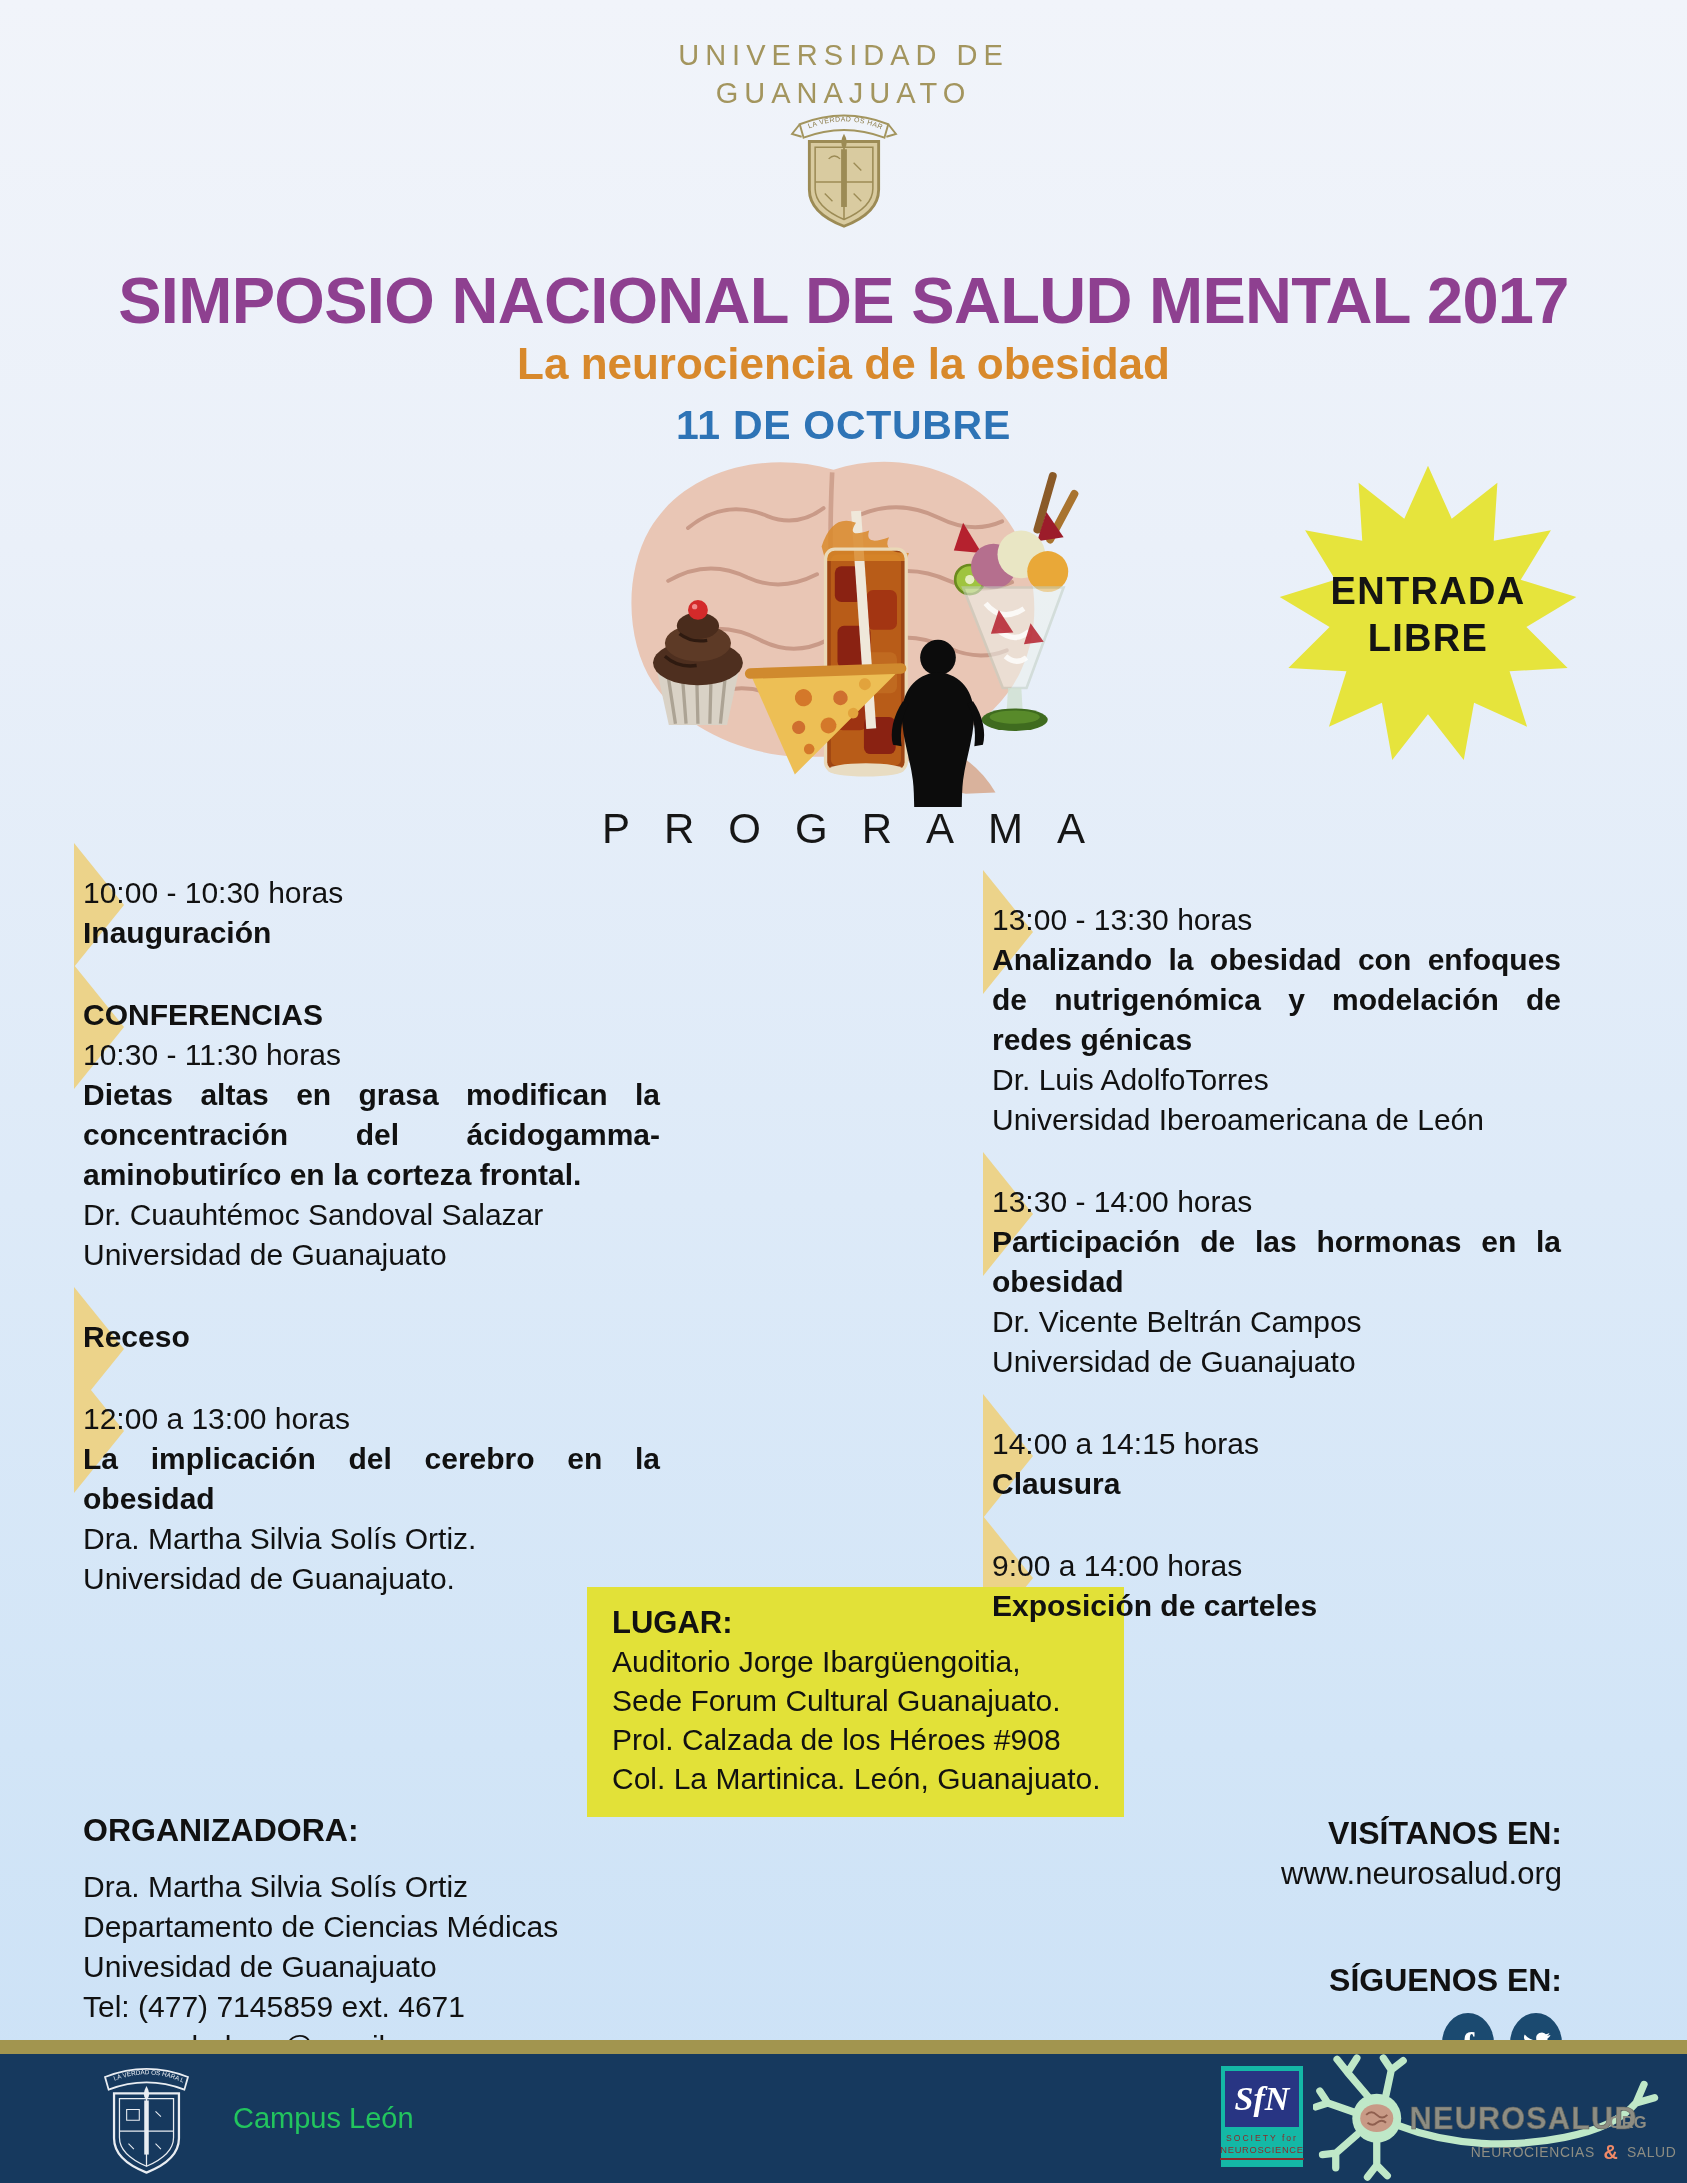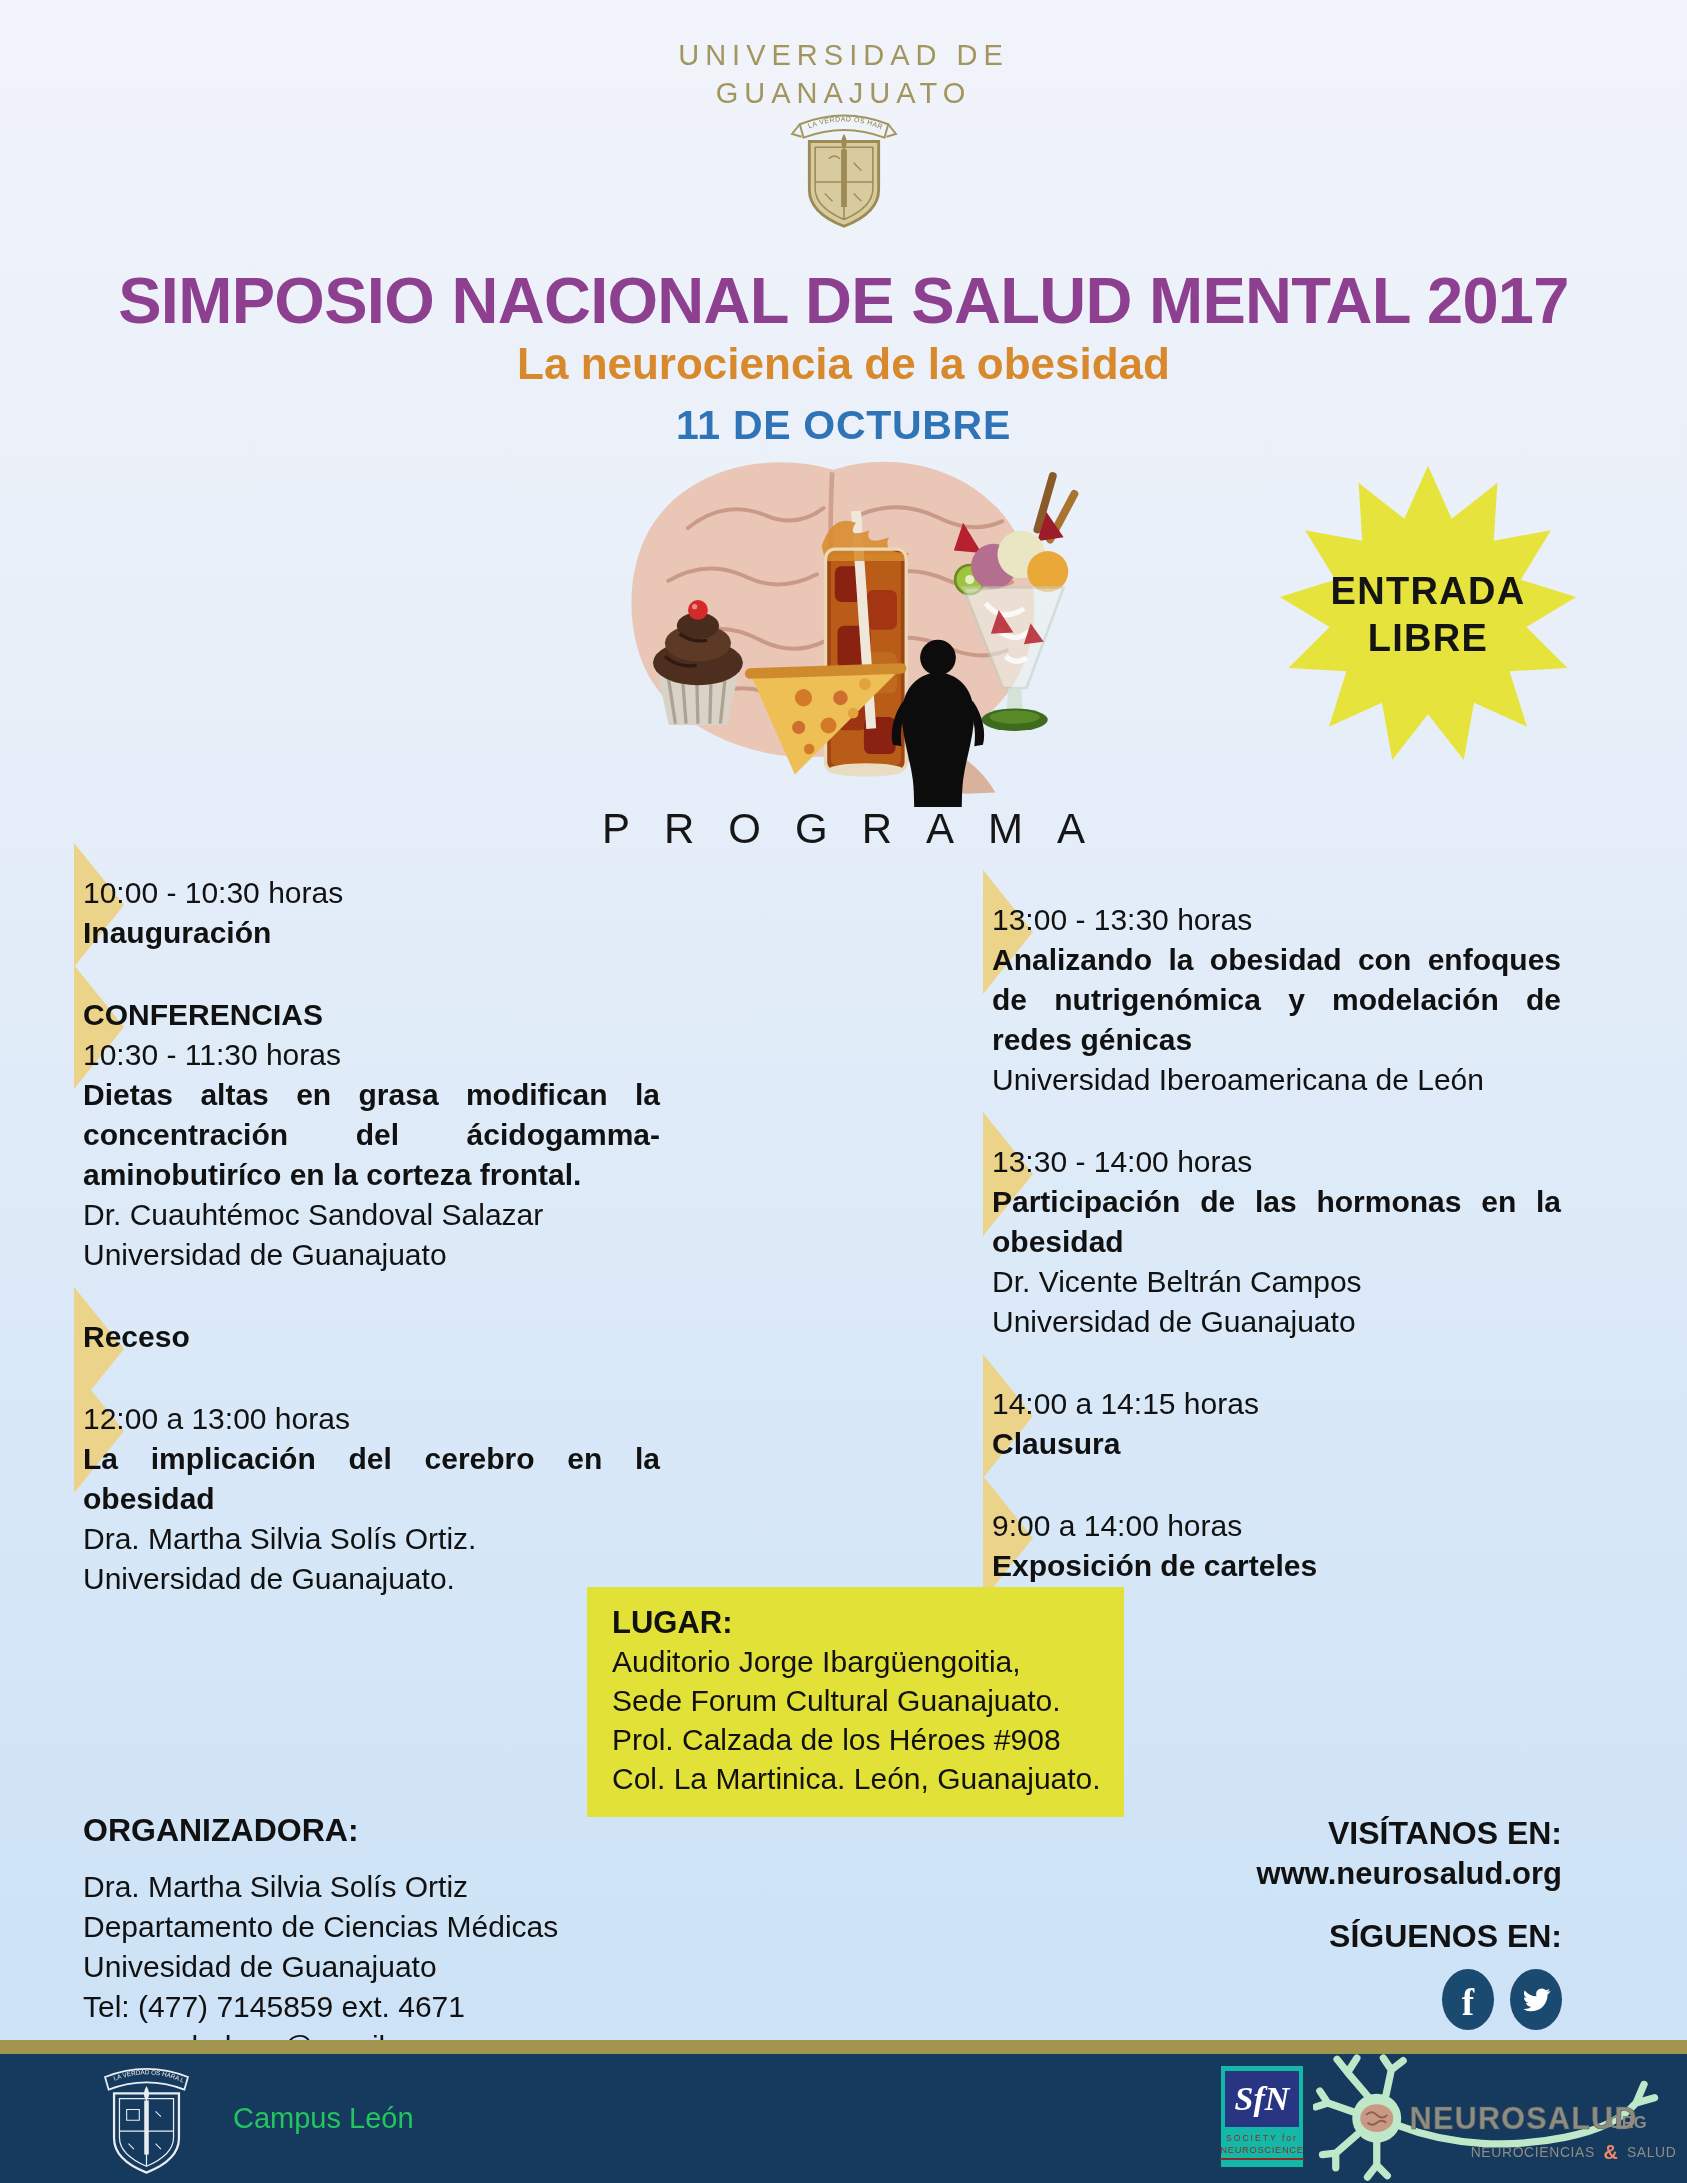--- a/index.html
+++ b/index.html
@@ -42,21 +42,21 @@
   
   .venue{position:absolute; left:587px; top:1587px; width:537px; background:#e2e138;
     padding:16px 22.5px 18.5px 25px; box-sizing:border-box; font-size:30px; line-height:39px;}
   .venue .venue-label{font-weight:800; font-size:31px;}
   
   .organizer{position:absolute; left:83px; top:1810px; width:635px; font-size:30px; line-height:40px;}
   .organizer .org-label{font-weight:800; font-size:32px; margin-bottom:17px;}
   
   .right-info{position:absolute; left:1244px; top:1813px; width:318px; text-align:right;}
   .visit-label,.follow-label{font-weight:800; font-size:32px; line-height:40px;}
-  .visit-url{font-size:31px; line-height:42px; margin-bottom:21px;font-weight:bold;}
+  .visit-url{font-size:31px; line-height:42px; margin-bottom:65px;}
   .socials{display:flex; justify-content:flex-end; gap:16px; margin-top:13.2px;}
   .social{width:52px; height:61px; border-radius:50%; background:#1b4a70;
     display:flex; align-items:center; justify-content:center; color:#fff;}
   .social .fb-f{font-weight:700; font-size:37px; margin-top:6.6px; font-family:"Liberation Serif",serif;}
   
   .gold-bar{position:absolute; left:0; top:2040px; width:100%; height:14.6px; background:#a2954f;}
   .footer{position:absolute; left:0; top:2054px; width:100%; height:129px; background:#16395e;}
   .crest-foot{position:absolute; left:91px; top:5.3px; width:111px; height:119px;}
   .campus{position:absolute; left:233px; top:48px; color:#22c55e; font-size:29px;}
   .sfn{position:absolute; left:1221px; top:12px; width:82px; height:101px; background:#14b8a6;
@@ -201,20 +201,21 @@
         <div class="e-title">La implicación del cerebro en la obesidad</div>
         <div class="e-speaker">Dra. Martha Silvia Solís Ortiz.</div>
         <div class="e-org">Universidad de Guanajuato.</div>
       </div>
     </div>
   <div class="col col-right" id="program-right">
       <div class="entry">
         <span class="tri"></span>
         <div class="e-time">13:00 - 13:30 horas</div>
         <div class="e-title">Analizando la obesidad con enfoques de nutrigenómica y modelación de redes génicas</div>
+        <div class="e-speaker">Dr. Luis AdolfoTorres</div>
         <div class="e-org">Universidad Iberoamericana de León</div>
       </div>
       <div class="entry">
         <span class="tri"></span>
         <div class="e-time">13:30 - 14:00 horas</div>
         <div class="e-title">Participación de las hormonas en la obesidad</div>
         <div class="e-speaker">Dr. Vicente Beltrán Campos</div>
         <div class="e-org">Universidad de Guanajuato</div>
       </div>
       <div class="entry">

